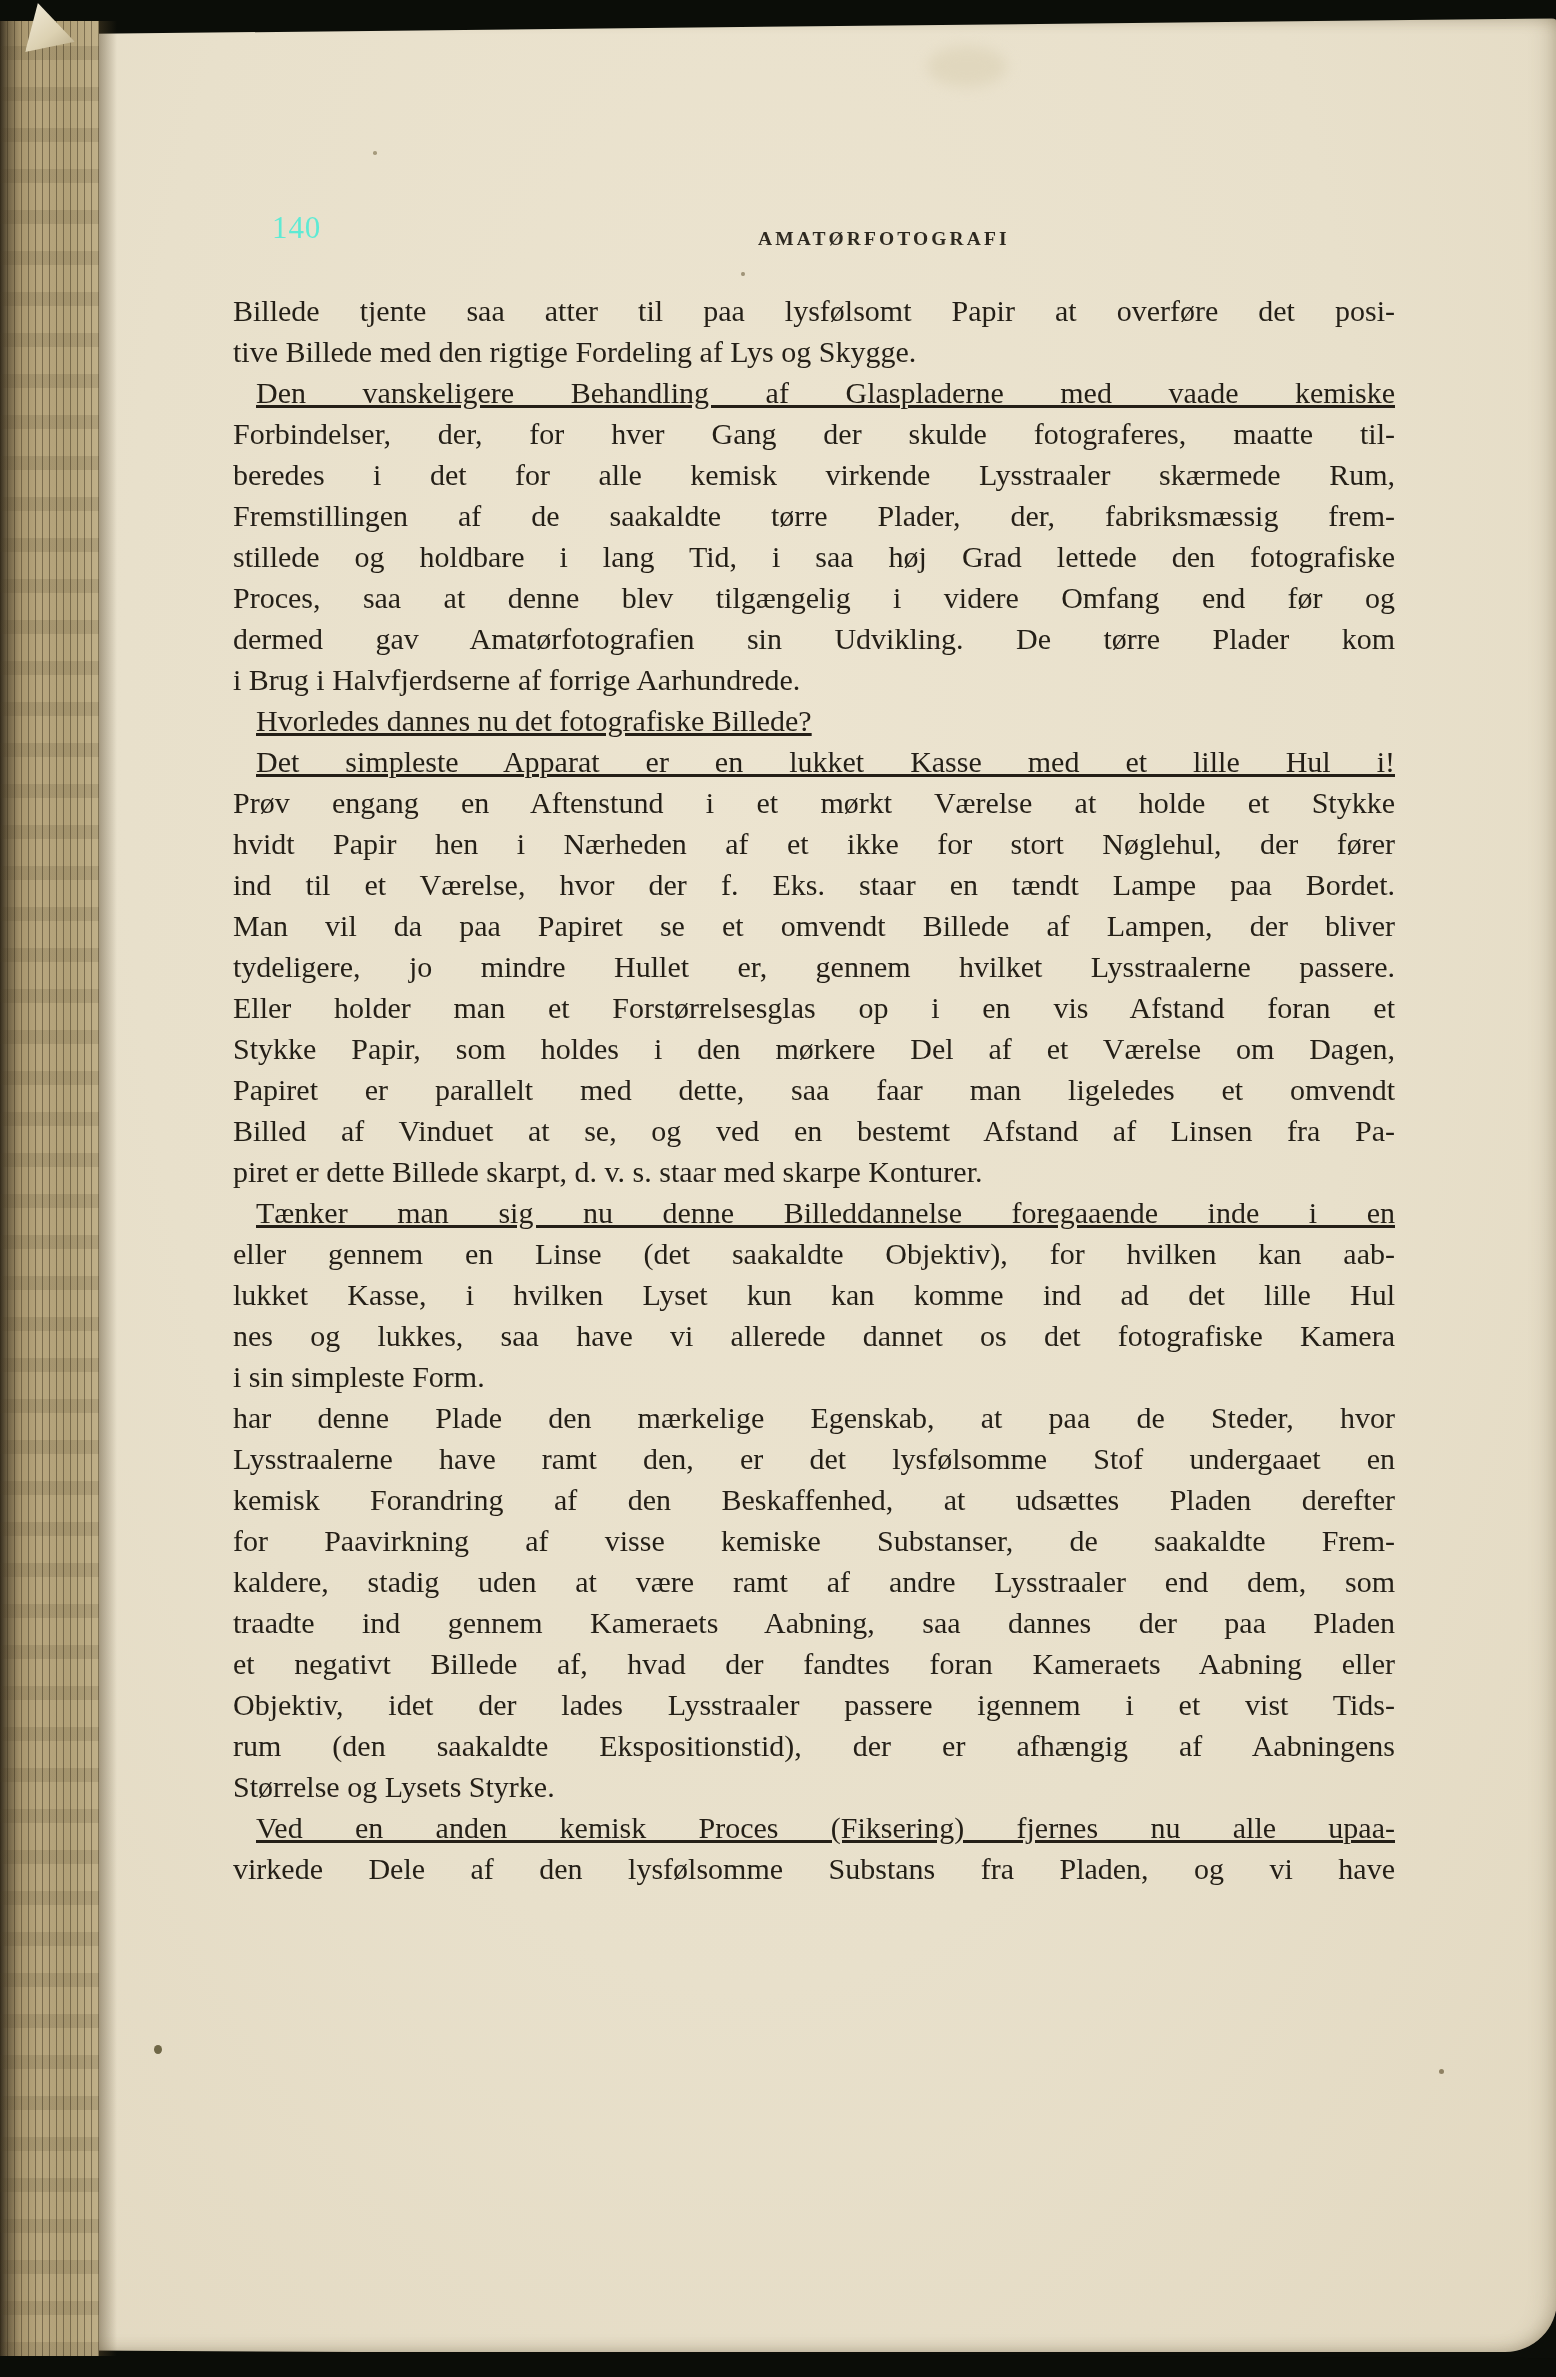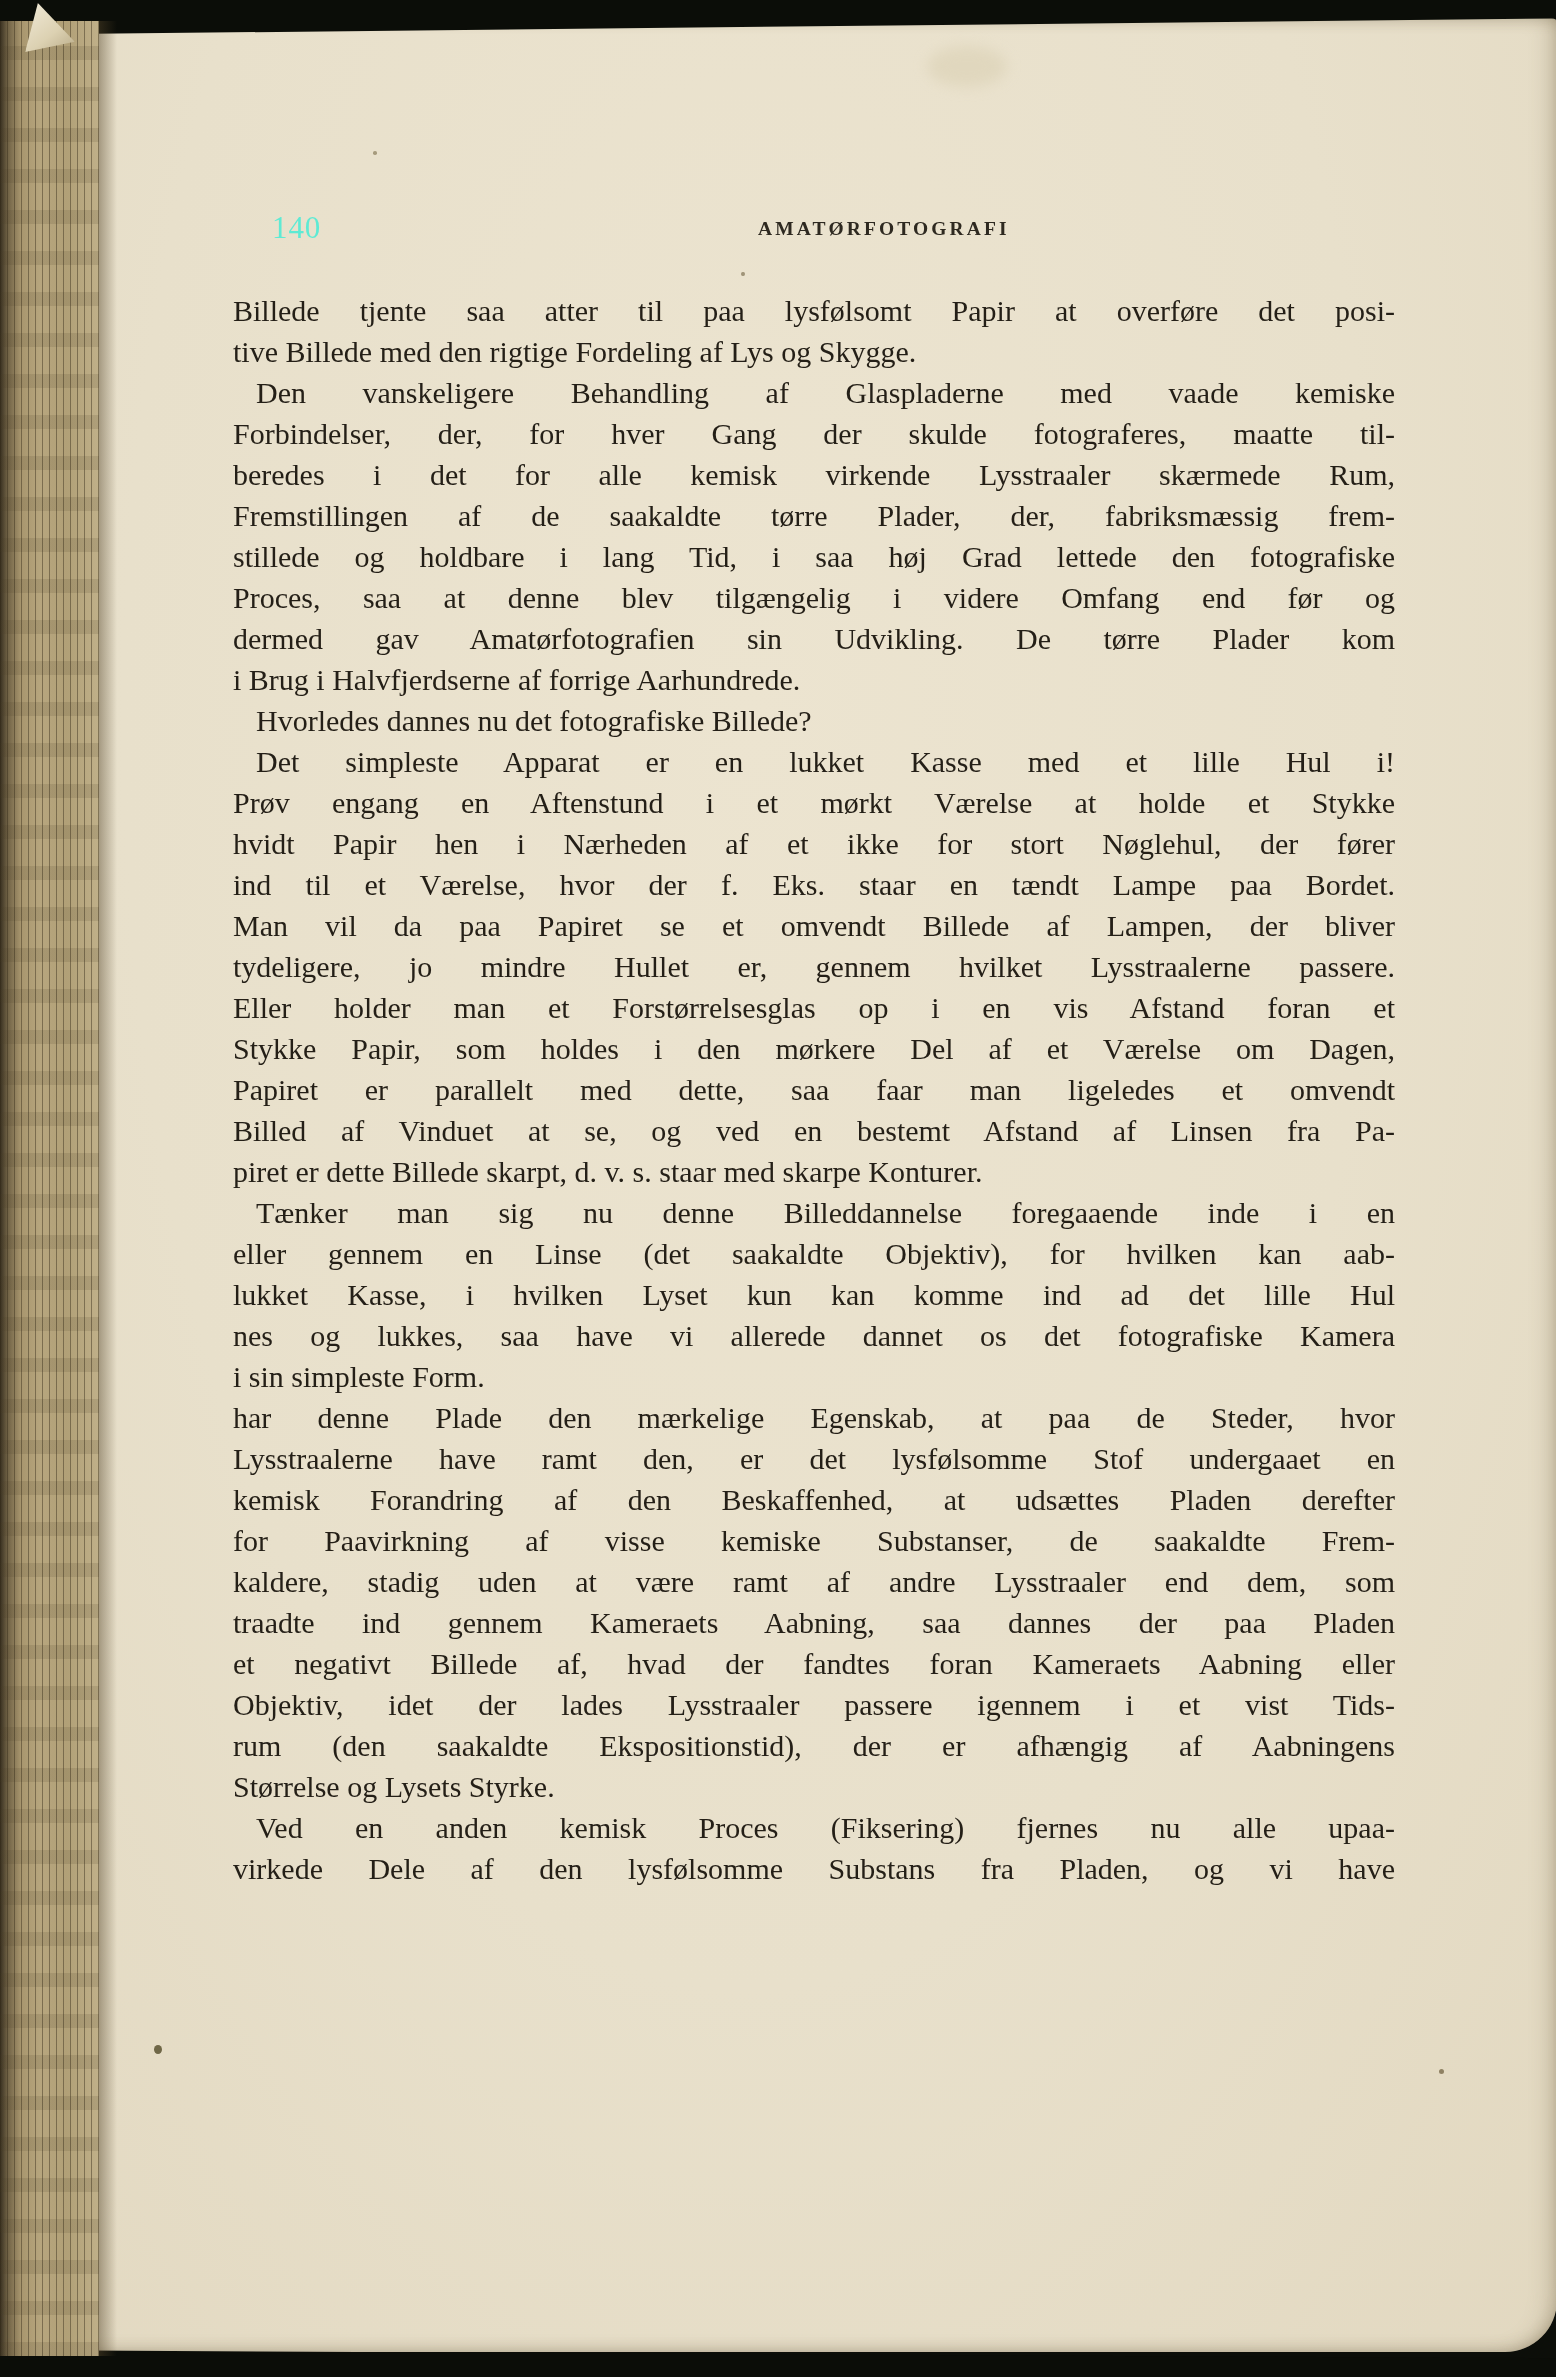--- a/index.html
+++ b/index.html
@@ -60,38 +60,38 @@
     background:linear-gradient(135deg,#f0e9d6 0%,#dcd1b2 55%,#b5a783 100%);
     clip-path:polygon(14% 0, 100% 68%, 0 100%);
     transform:rotate(7deg);
   }
   
   .page-number{
     position:absolute;left:272px;top:210px;
     font-size:31px;color:#5eead4;letter-spacing:0.9px;
   }
   .running-header{
-    position:absolute;left:758px;top:218px;
+    position:absolute;left:758px;top:228px;
     font-size:19.5px;font-weight:600;color:#2e2920;
     letter-spacing:3.1px;white-space:nowrap;
   }
   
   .text-block{
     position:absolute;left:233px;top:290px;width:1162px;
     font-size:30px;color:#241f17;
   }
   .line{
     line-height:41px;height:41px;
     text-align:justify;text-align-last:justify;
     white-space:nowrap;
     white-space:normal;
     overflow:visible;
   }
   .line.end{text-align-last:left;}
-  .line.indent{text-indent:23px;}
+  .line.indent{text-indent:23px;text-decoration:underline;}
   
   .speck{position:absolute;border-radius:50%;}
   .speck.s1{left:154px;top:2045px;width:8px;height:9px;background:#5a5230;opacity:.85;}
   .speck.s2{left:1439px;top:2069px;width:5.3px;height:5.3px;background:#6b5b3a;opacity:.7;}
   .speck.s3{left:927px;top:46px;width:80px;height:41px;background:#d9cfb2;opacity:.55;border-radius:50%;filter:blur(7px);}
   .speck.s4{left:373px;top:151px;width:3.6px;height:3.6px;background:#7a6c48;opacity:.6;}
   .speck.s5{left:741px;top:272px;width:3.6px;height:4.4px;background:#6e6040;opacity:.6;}
 </style>
 </head>
 <body>

